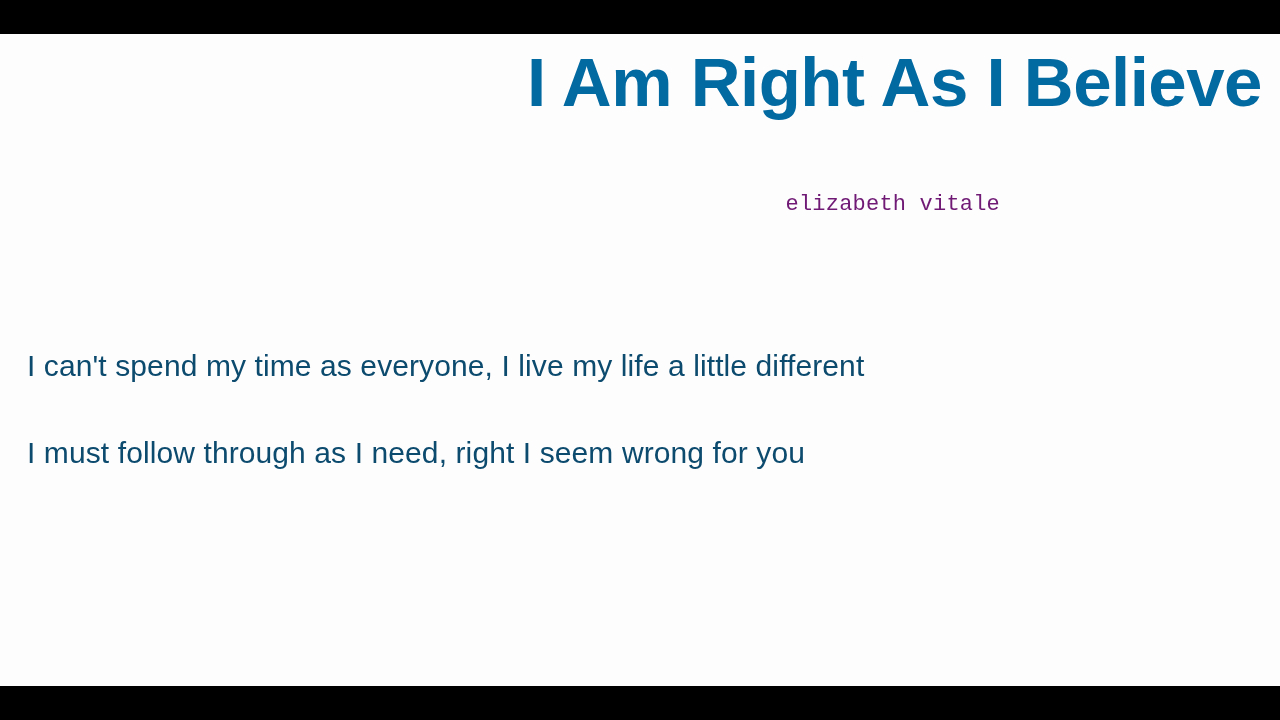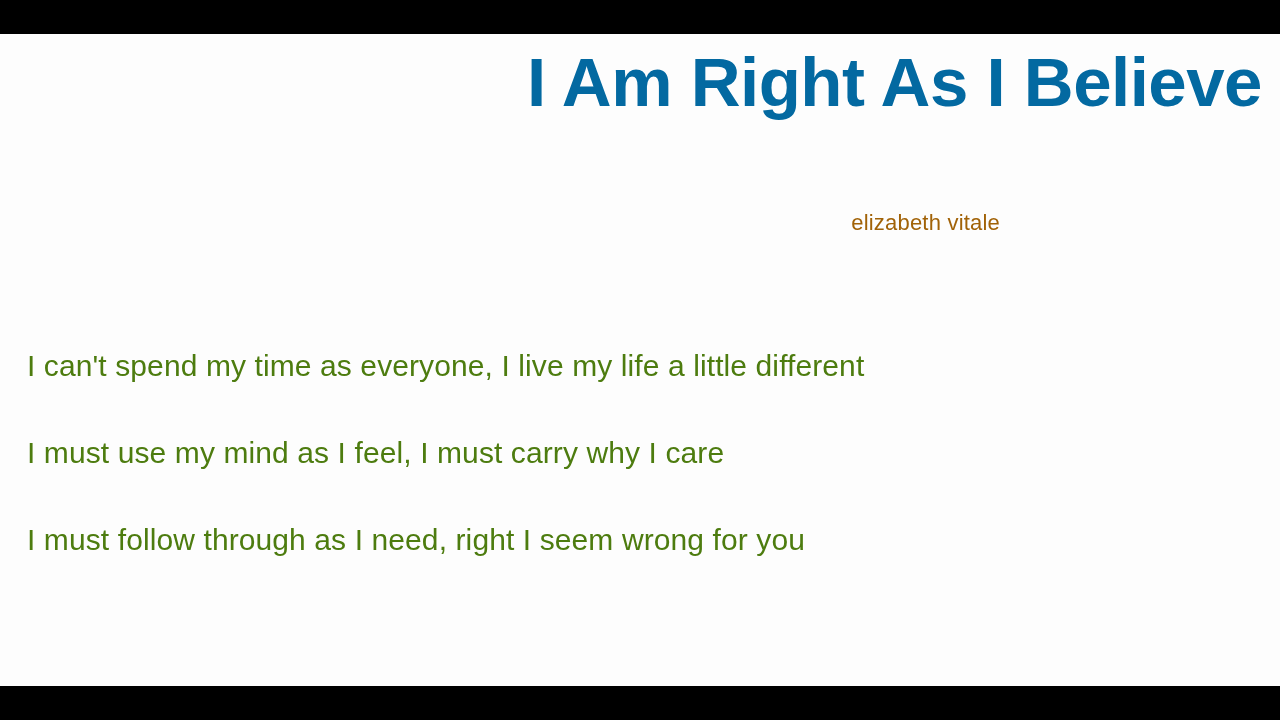--- a/index.html
+++ b/index.html
@@ -56,40 +56,41 @@
     font-size: 69px;
     font-weight: bold;
     letter-spacing: -0.5px;
     line-height: 1.0;
     white-space: nowrap;
   }
 
   .poem-byline {
     position: absolute;
     left: 0;
-    top: 178px;
+    top: 160px;
     width: 1000px;
     text-align: right;
-    color: #a16207;
+    color: #701a75;
     font-size: 22px;
     font-weight: normal;
     letter-spacing: 0.2px;
     line-height: 1.0;
     white-space: nowrap;
+    font-family: Liberation Mono, monospace;
   }
 
   .poem-body {
     position: absolute;
     left: 27px;
     top: 288px;
     width: 1200px;
   }
 
   .poem-line {
-    color: #4d7c0f;
+    color: #0c4a6e;
     font-size: 30px;
     font-weight: normal;
     line-height: 1.0;
     height: 87px;
     letter-spacing: 0.1px;
     white-space: nowrap;
     display: flex;
     align-items: center;
   }
 </style>
@@ -101,21 +102,20 @@
   <div class="letterbox-top"></div>
 
   <div class="poem-canvas">
 
     <div class="poem-title">I Am Right As I Believe</div>
 
     <div class="poem-byline">elizabeth vitale</div>
 
     <div class="poem-body">
       <div class="poem-line">I can't spend my time as everyone, I live my life a little different</div>
-      <div class="poem-line">I must use my mind as I feel, I must carry why I care</div>
       <div class="poem-line">I must follow through as I need, right I seem wrong for you</div>
     </div>
 
   </div>
 
   <div class="letterbox-bottom"></div>
 
 </div>
 
 </body></html>

